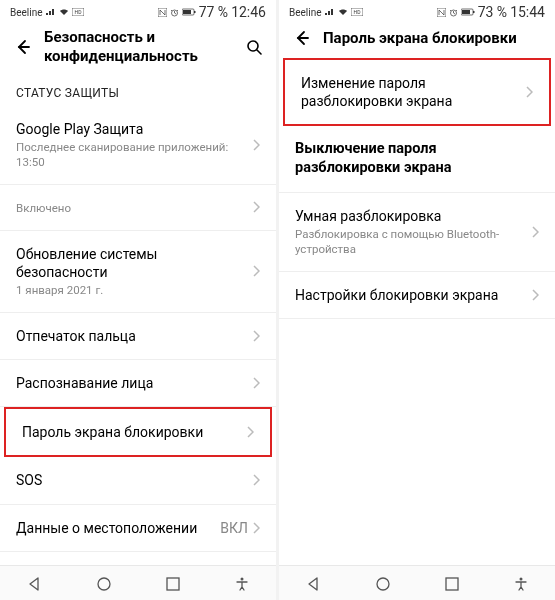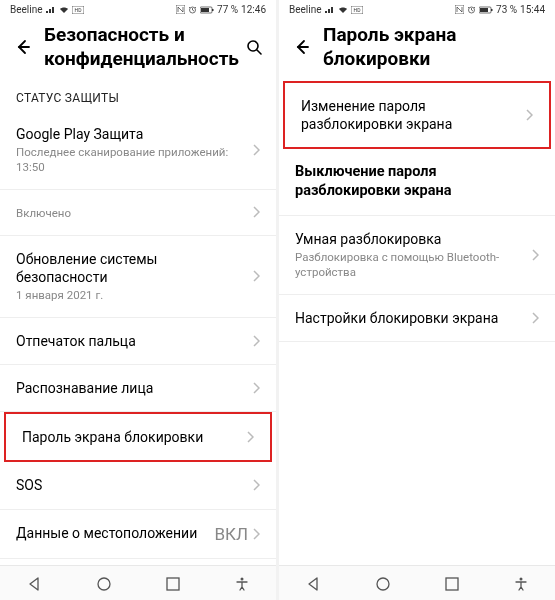--- a/index.html
+++ b/index.html
@@ -22,34 +22,34 @@
   }
   .statusbar {
     display: flex;
     justify-content: space-between;
     align-items: center;
     padding: 4px 10px 2px;
     font-size: 10px;
     color: #333;
   }
   .sb-left, .sb-right { display: flex; align-items: center; gap: 3px; }
-  .sb-right span { font-size: 10px; }
+  .sb-right span { font-size: 14px; }
   .header {
     display: flex;
     align-items: center;
     padding: 6px 12px 10px;
   }
   .back-btn {
     width: 20px; height: 20px;
     display: flex; align-items: center; justify-content: center;
     margin-right: 12px;
   }
   .title {
     flex: 1;
-    font-size: 19px;
+    font-size: 15px;
     font-weight: 700;
     line-height: 1.25;
     color: #000;
   }
   .search-btn {
     width: 20px; height: 20px;
     display: flex; align-items: center; justify-content: center;
   }
   .section-label {
     font-size: 12px;
@@ -74,21 +74,21 @@
     line-height: 1.3;
   }
   .item-title.bold { font-weight: 700; font-size: 14.5px; }
   .item-sub {
     font-size: 11.5px;
     color: #888;
     margin-top: 2px;
     line-height: 1.3;
   }
   .item-value {
-    font-size: 17px;
+    font-size: 14px;
     color: #888;
     margin-right: 4px;
   }
   .chevron {
     color: #bbb;
     flex-shrink: 0;
   }
   .highlight-red {
     border: 2px solid #d22;
     margin: 0 4px;

